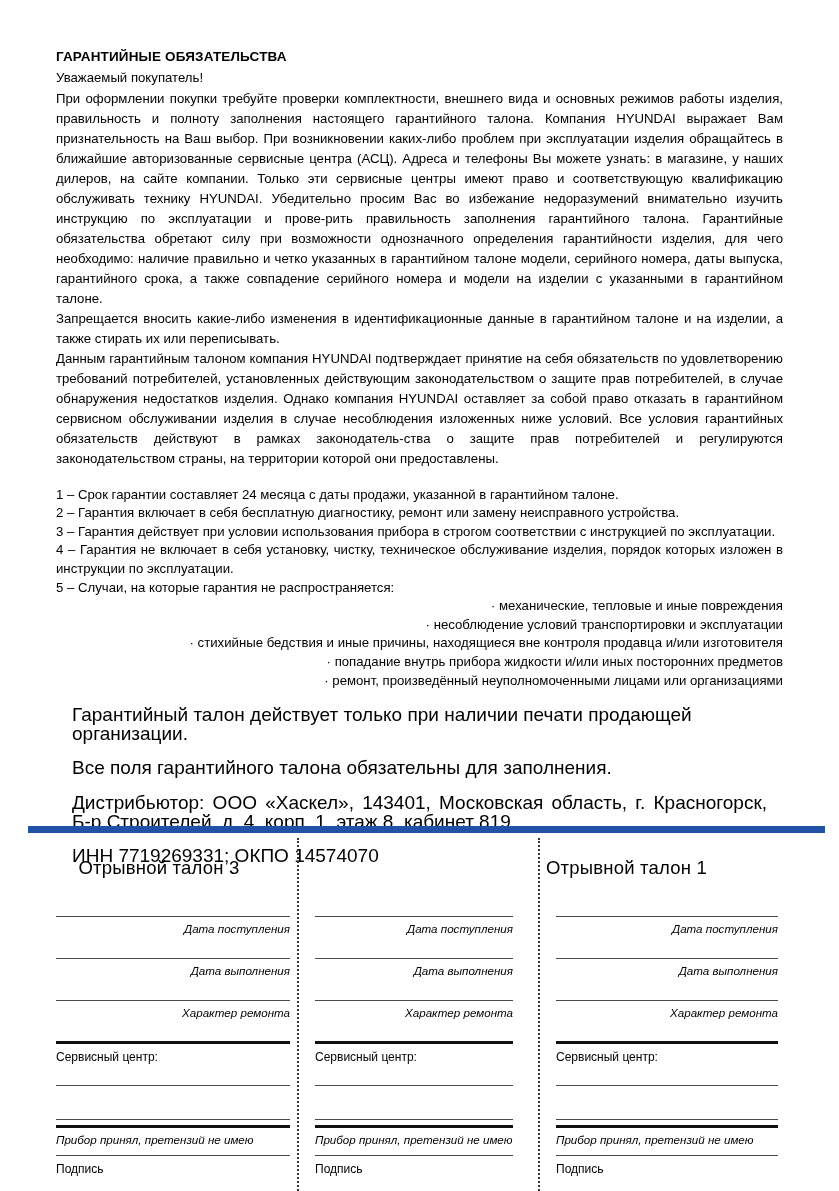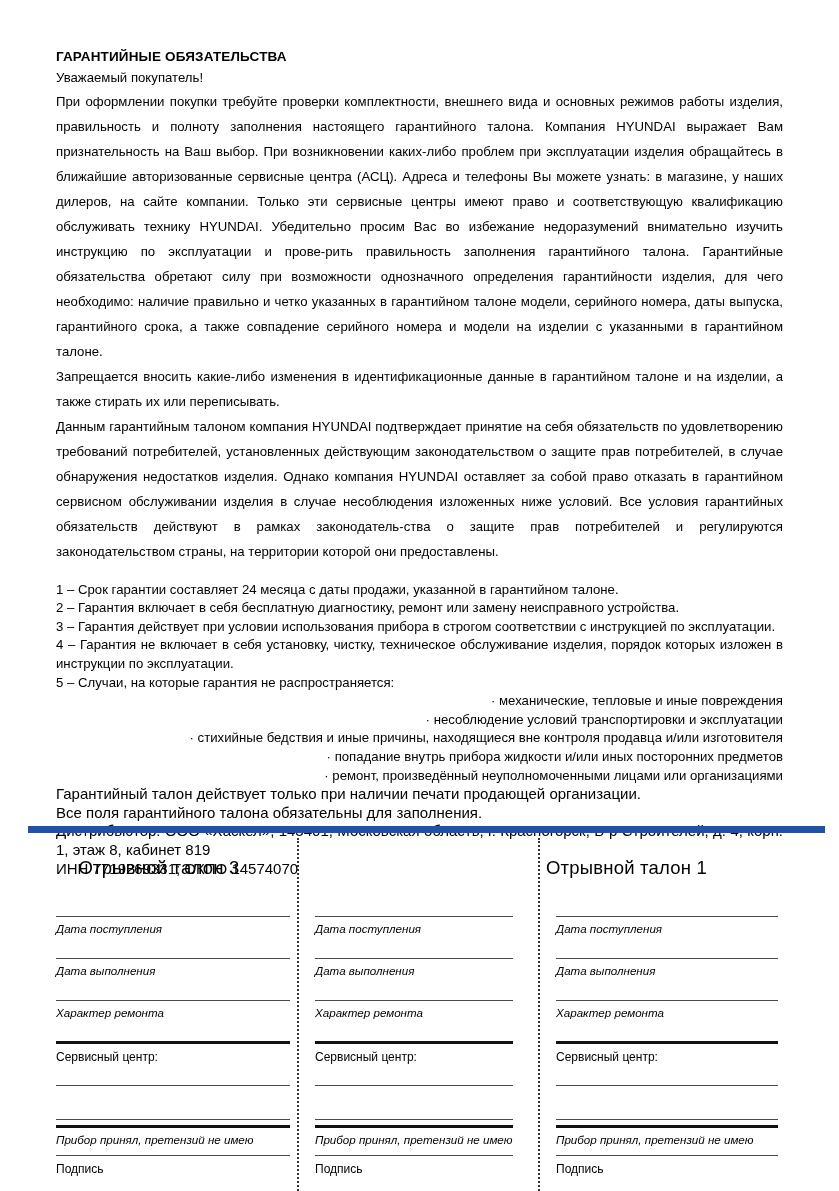--- a/index.html
+++ b/index.html
@@ -33,21 +33,21 @@
   }
 
   .greeting {
     font-size: 13.2px;
     line-height: 18.6px;
     margin: 0 0 1px 0;
   }
 
   p.para {
     font-size: 13.2px;
-    line-height: 25px;
+    line-height: 20px;
     margin: 0;
     text-align: justify;
     text-justify: inter-word;
     hyphens: manual;
   }
 
   .para-gap {
     height: 17px;
   }
 
@@ -60,23 +60,23 @@
   .numbered.noj { text-align: left; }
 
   .bullet-line {
     font-size: 13.2px;
     line-height: 18.6px;
     margin: 0;
     text-align: right;
   }
 
   .plain-line {
-    font-size: 15px;
+    font-size: 19px;
     line-height: 18.6px;
-    margin: 0;
+    margin: 16px;
     text-align: left;
   }
   .plain-line.just { text-align: justify; }
 
   
   .blue-bar {
     position: absolute;
     left: 28px;
     top: 826px;
     width: 797px;
@@ -140,21 +140,21 @@
     width: 100%;
   }
   .rule-thick {
     border-top: 3px solid #111111;
     width: 100%;
   }
 
   .cap-italic {
     font-style: italic;
     font-size: 11.6px;
-    text-align: left;
+    text-align: right;
     padding-top: 5px;
     line-height: 14px;
     white-space: nowrap;
   }
   .cap-italic.left {
     text-align: left;
   }
   .cap-plain {
     font-size: 12px;
     text-align: left;

